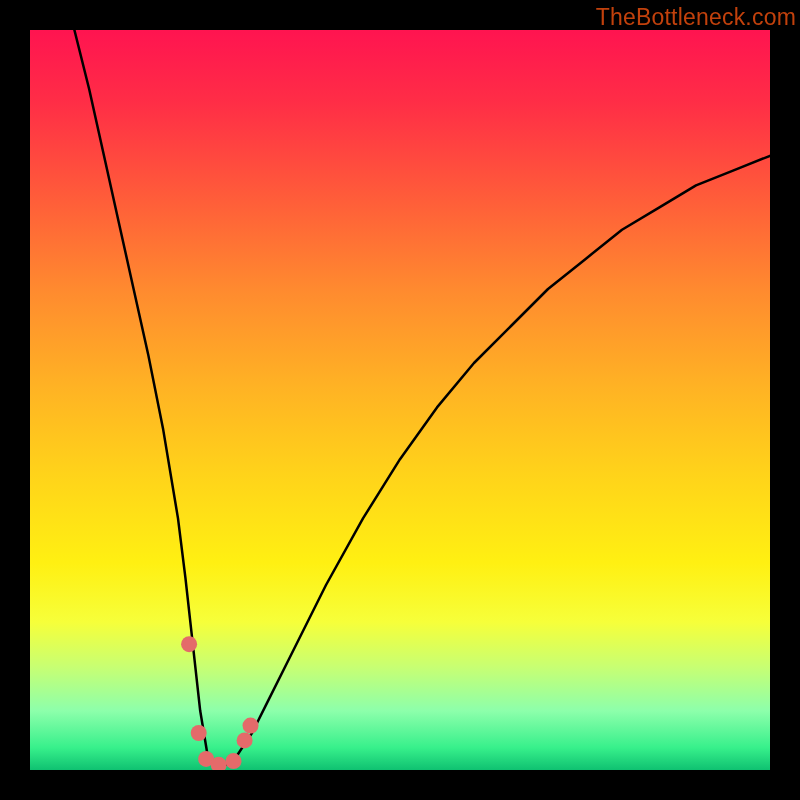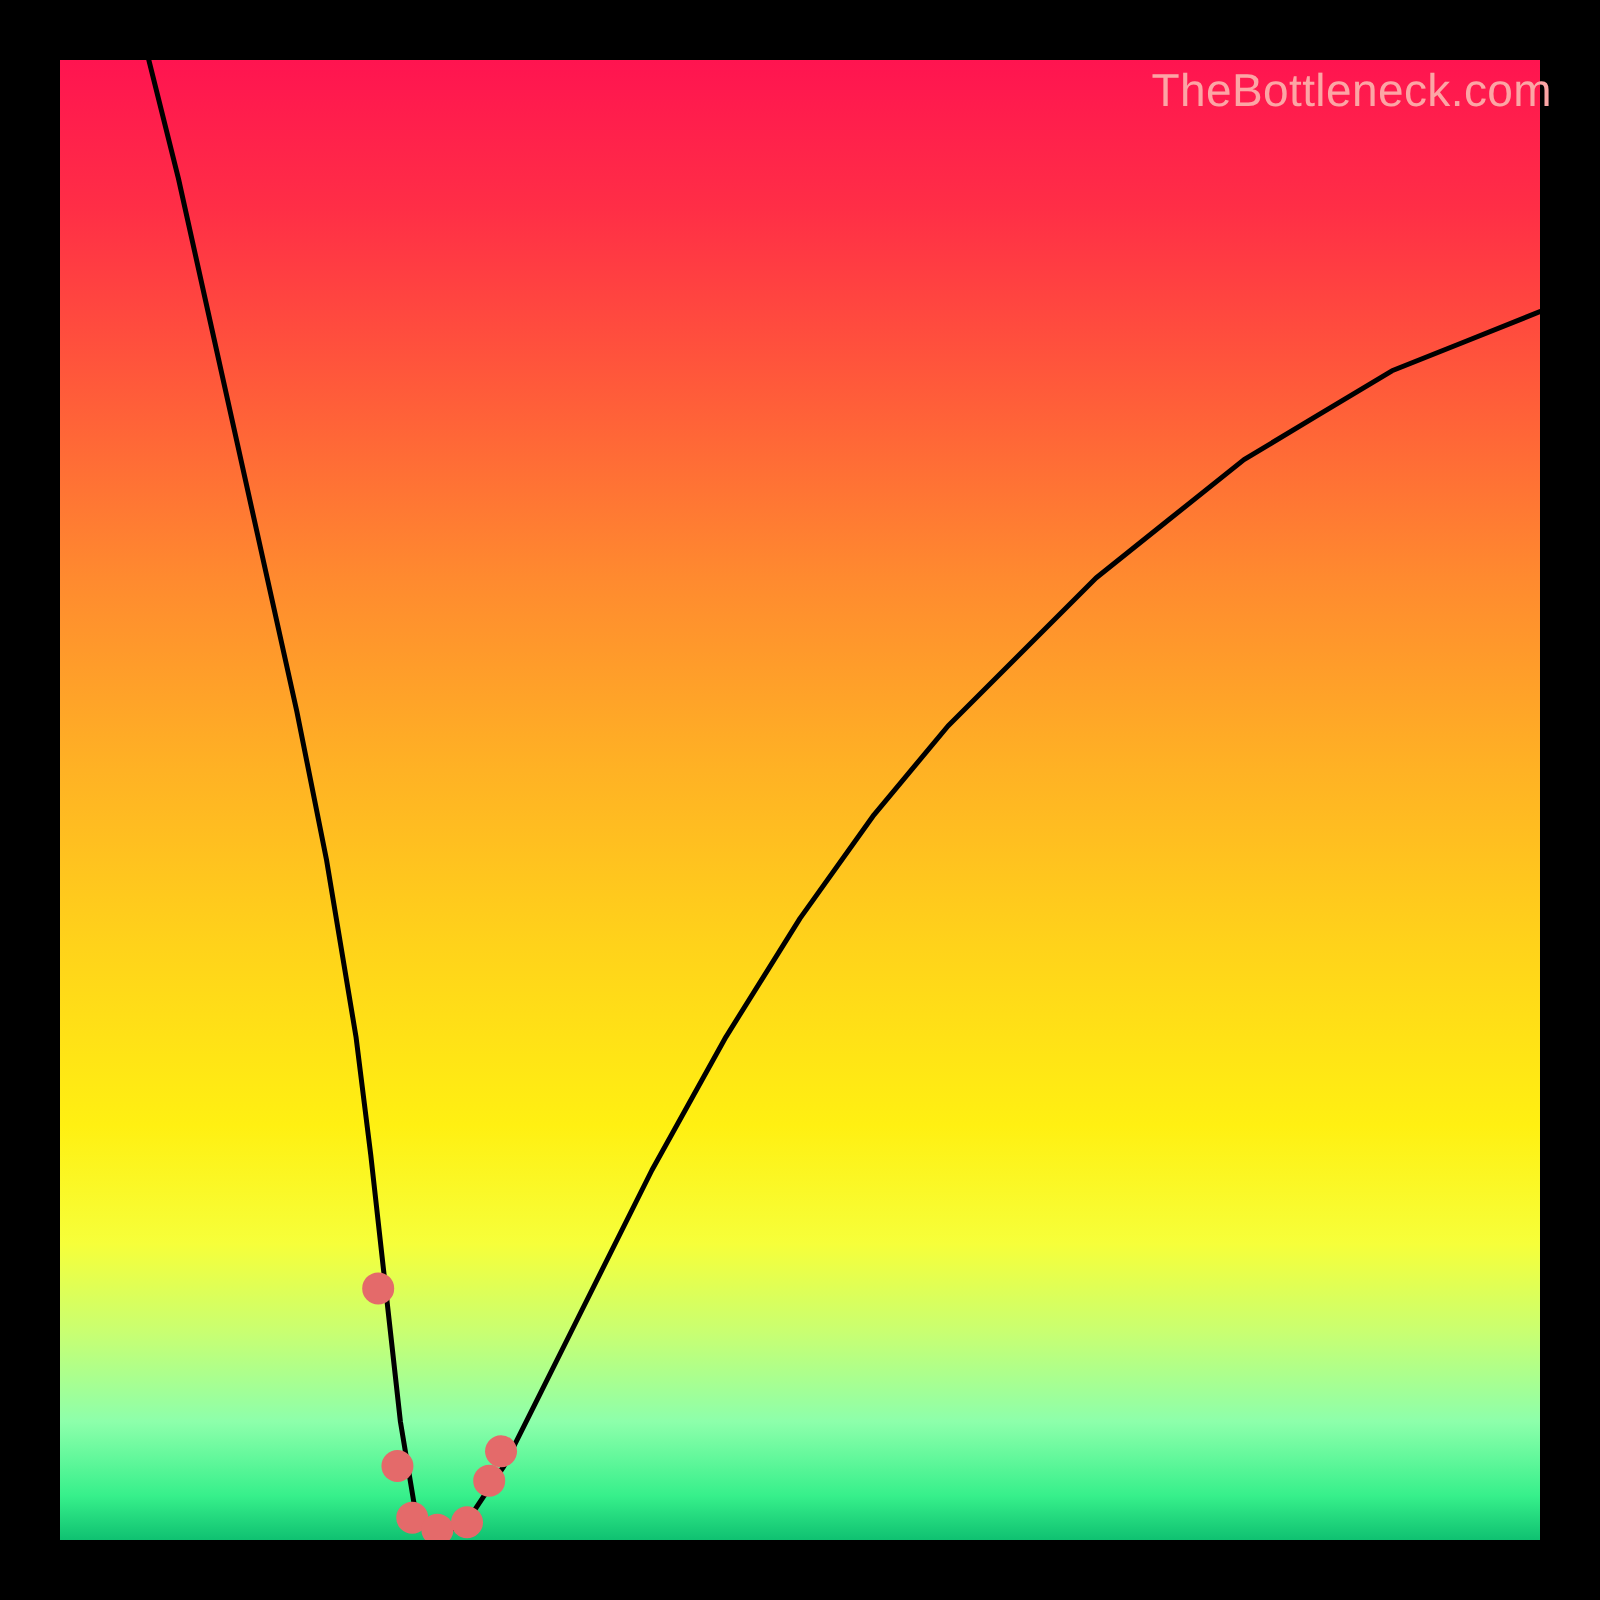--- a/index.html
+++ b/index.html
@@ -43,27 +43,26 @@
   .plot svg {
     position: absolute;
     left: 0;
     top: 0;
     width: 740px;
     height: 740px;
   }
   .watermark {
     position: absolute;
     top: 4px;
-    right: 24px;
-    color: #fca5a5;
+    right: 4px;
+    color: #c2410c;
     font-size: 23px;
     letter-spacing: 0.2px;
     font-weight: 400;
     font-family: Arial, Helvetica, sans-serif;
-    margin-top: 28px;
   }
 </style>
 </head>
 <body>
 
 <div class="frame">
   <div class="plot">
     <svg viewBox="0 0 740 740">
       <g id="curve-group">
           <path d="M44.40 0.00 L59.20 59.20 L74.00 125.80 L88.80 192.40 L103.60 259.00 L118.40 325.60 L133.20 399.60 L148.00 488.40 L155.40 547.60 L162.80 614.20 L170.20 680.80 L177.60 725.20 L185.00 736.30 L192.40 736.30 L199.80 732.60 L207.20 725.20 L214.60 714.10 L222.00 703.00 L236.80 673.40 L259.00 629.00 L296.00 555.00 L333.00 488.40 L370.00 429.20 L407.00 377.40 L444.00 333.00 L481.00 296.00 L518.00 259.00 L555.00 229.40 L592.00 199.80 L629.00 177.60 L666.00 155.40 L703.00 140.60 L740.00 125.80" fill="none" stroke="#000000" stroke-width="2.5" stroke-linecap="round" stroke-linejoin="round"></path>

